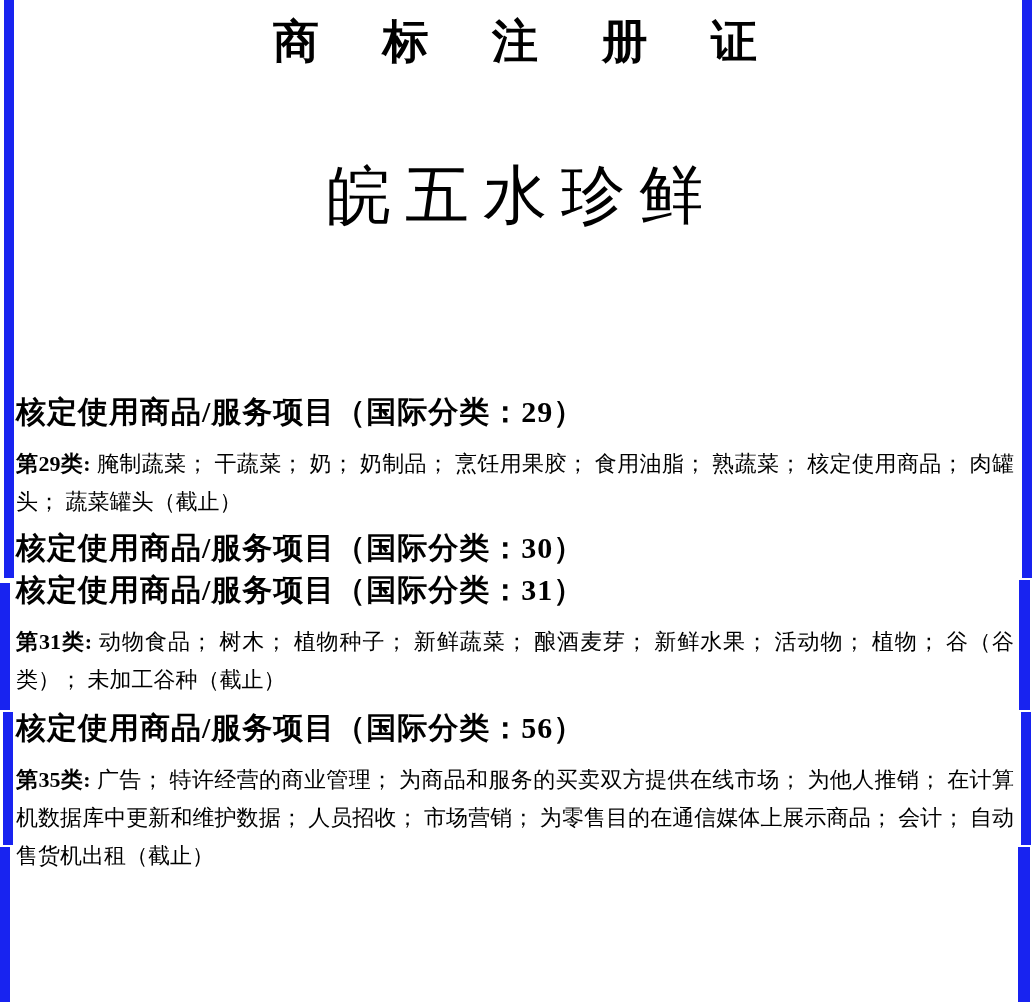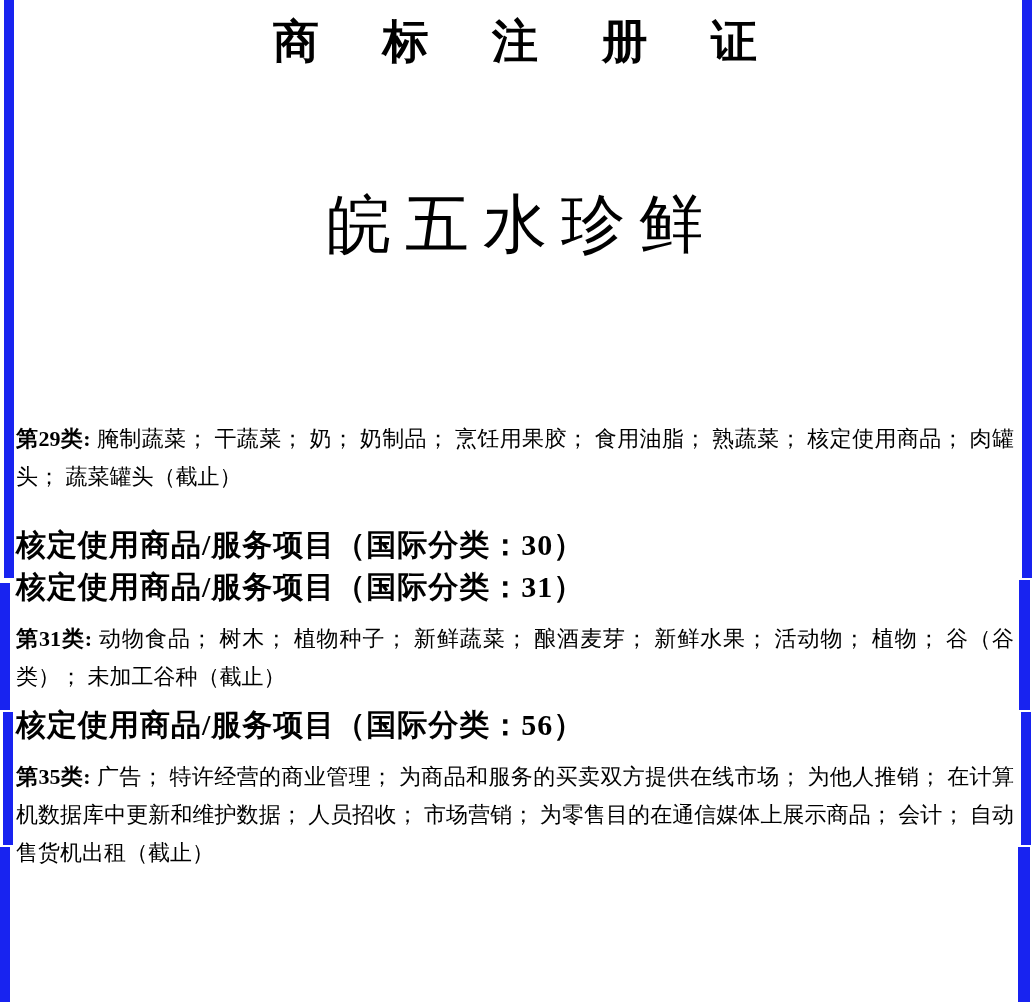--- a/index.html
+++ b/index.html
@@ -39,21 +39,21 @@
     text-align:center;
     font-size:46px;
     font-weight:bold;
     letter-spacing:26px;
     text-indent:26px; 
     white-space:nowrap;
     line-height:60px;
   }
 
   .trademark{
-    margin-top:112px;
+    margin-top:83px;
     text-align:center;
     font-family:"Liberation Sans","DejaVu Sans",sans-serif;
     font-size:64px;
     font-weight:500;
     letter-spacing:14px;
     text-indent:14px;
     line-height:80px;
   }
 
   .section{ text-align:left; }
@@ -70,21 +70,21 @@
     text-align:justify;
     margin-top:12px;
   }
   .class-label{
     font-weight:bold;
     margin-right:6px;
     font-family:Liberation Serif, serif;
   }
 
   .sec-29{ margin-top:156px; }
-  .sec-30{ margin-top:28px; }
+  .sec-30{ margin-top:6px; }
   .sec-31{ }
   .sec-35{ margin-top:8px;  }
 </style>
 </head>
 <body>
 
 <div class="border-seg bl-1"></div>
 <div class="border-seg bl-2"></div>
 <div class="border-seg bl-3"></div>
 <div class="border-seg bl-4"></div>
@@ -93,20 +93,21 @@
 <div class="border-seg br-3"></div>
 <div class="border-seg br-4"></div>
 
 <div class="content">
 
   <div class="cert-title">商 标 注 册 证</div>
 
   <div class="trademark">皖五水珍鲜</div>
 
   <div class="section sec-29">
+    <div class="section-heading">核定使用商品/服务项目（国际分类：29）</div>
     <p class="section-body">
       <span class="class-label">第29类:</span><span>腌制蔬菜； 干蔬菜； 奶； 奶制品； 烹饪用果胶； 食用油脂； 熟蔬菜； 核定使用商品； 肉罐头； 蔬菜罐头（截止）</span>
     </p>
   </div>
 
   <div class="section sec-30">
     <div class="section-heading">核定使用商品/服务项目（国际分类：30）</div>
   </div>
 
   <div class="section sec-31">

